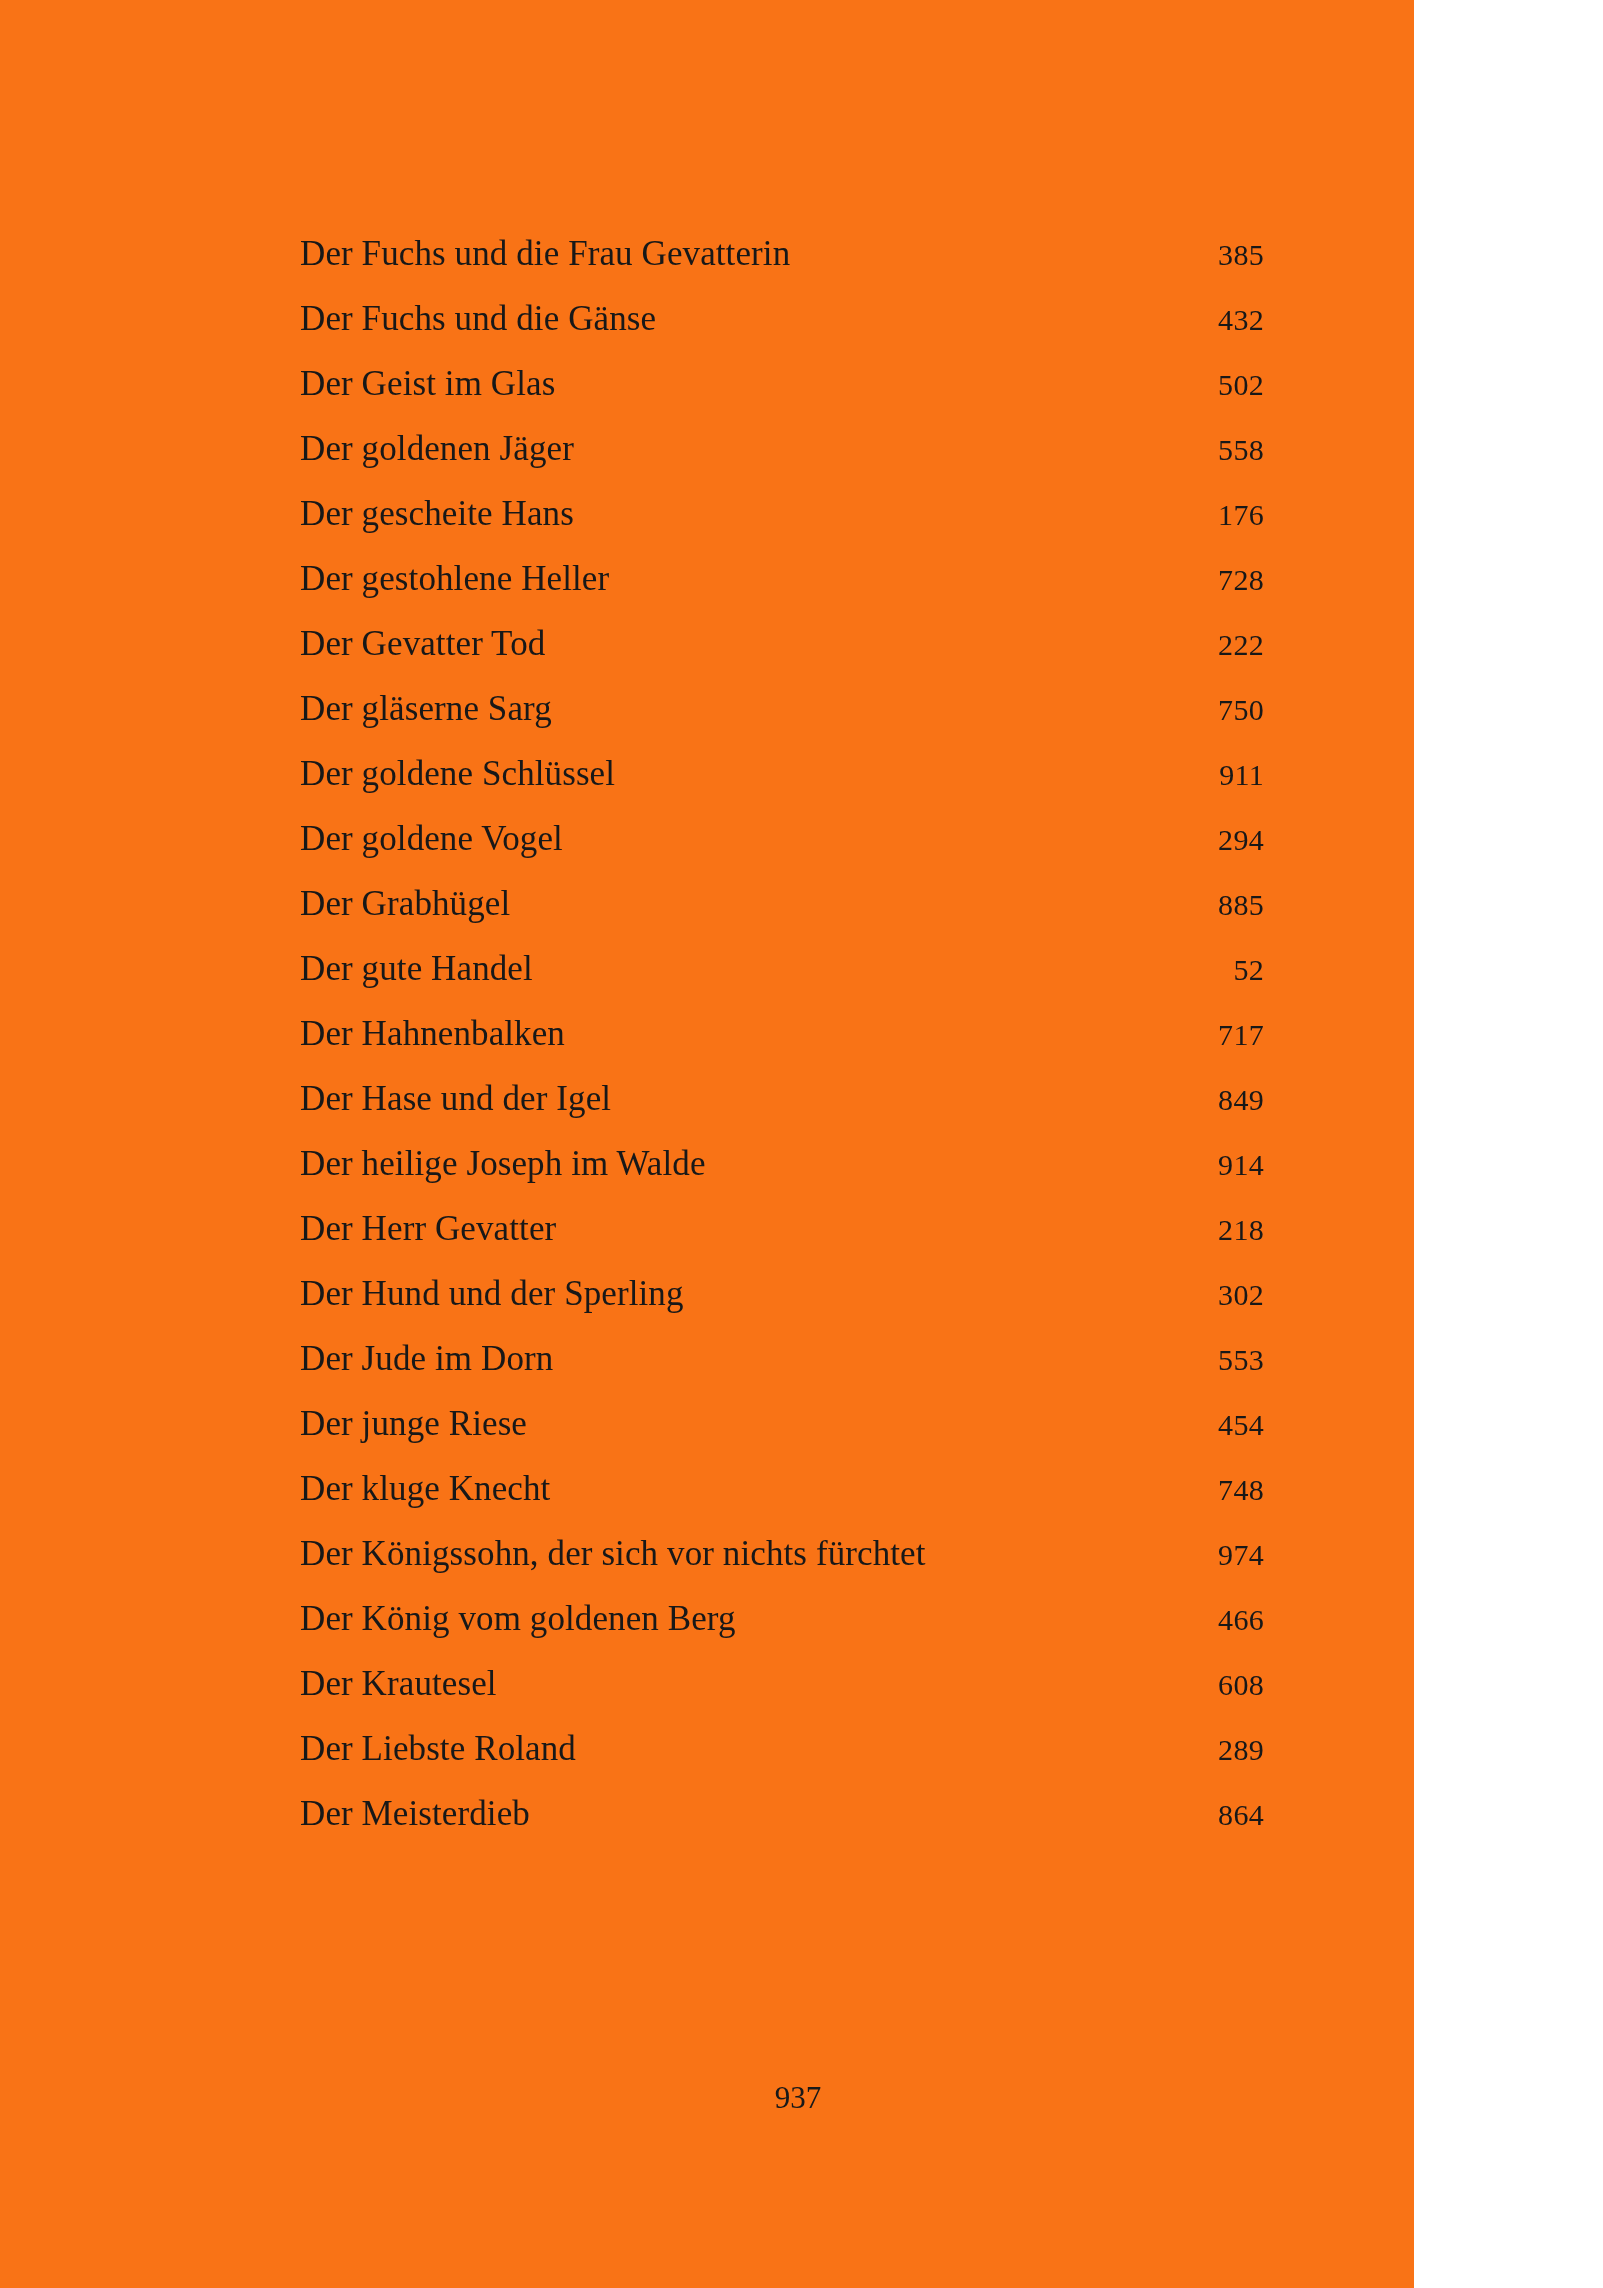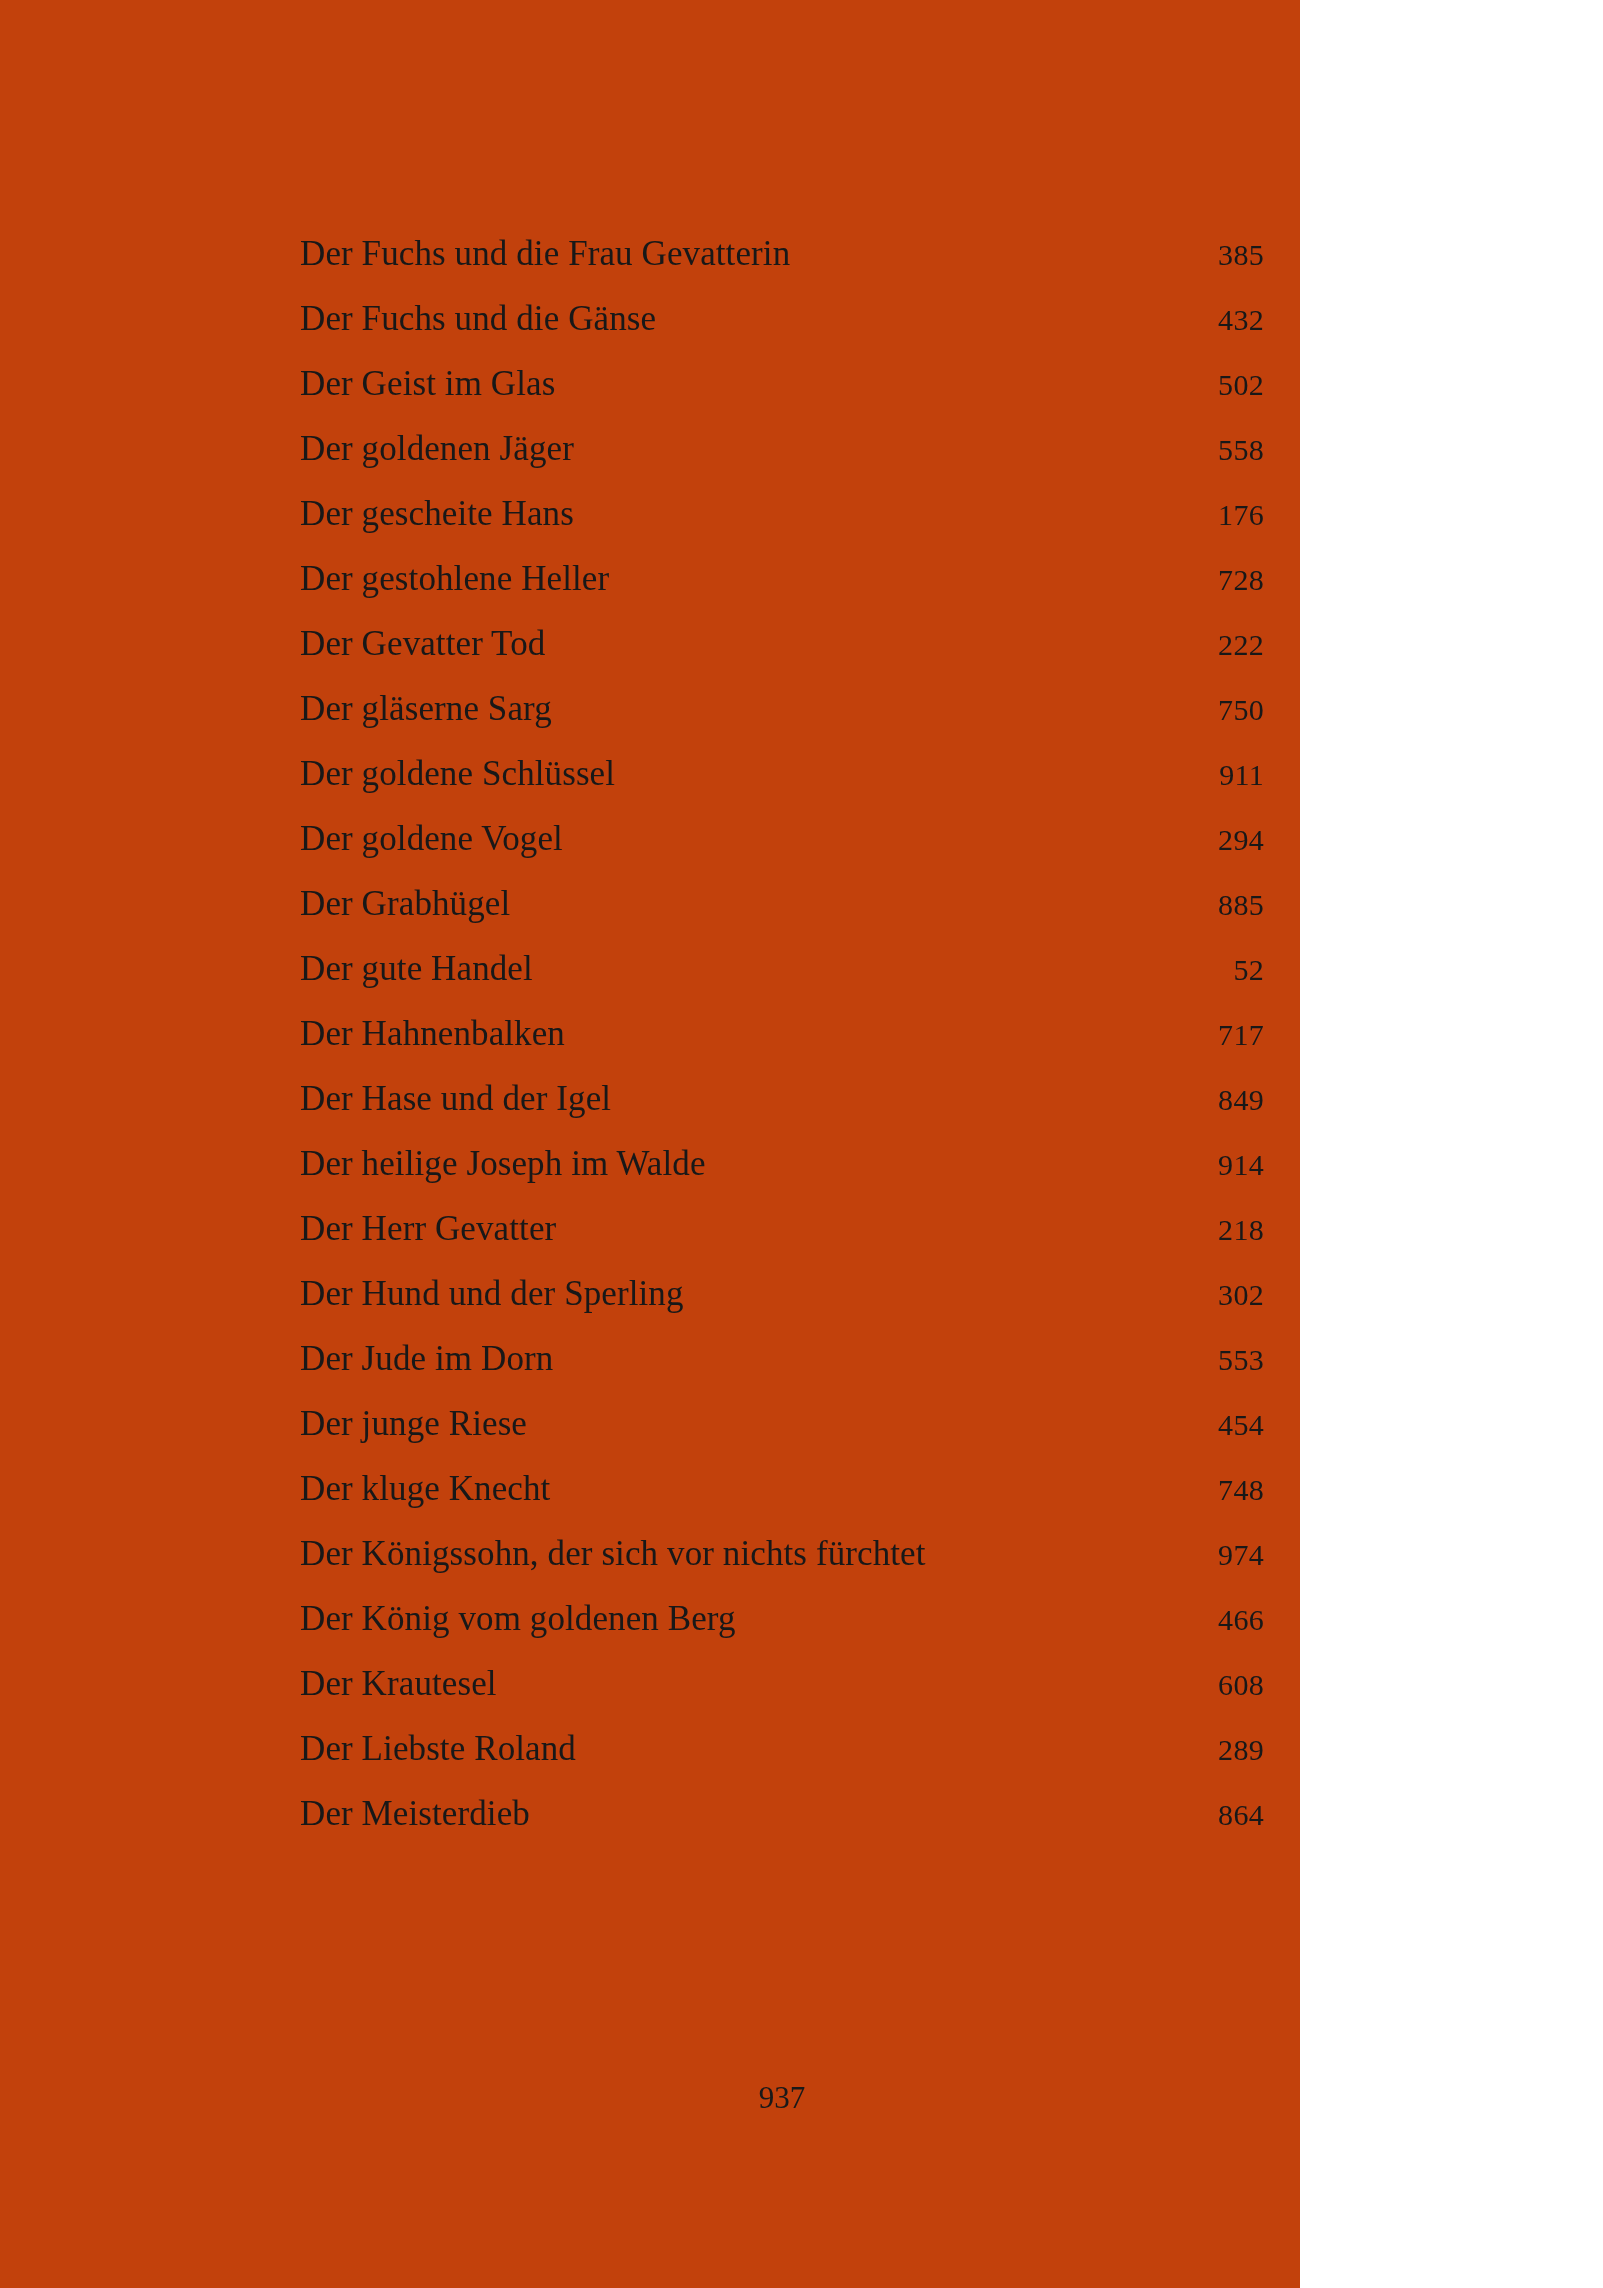--- a/index.html
+++ b/index.html
@@ -2,23 +2,23 @@
 <html style="font-size:14.5px"><head>
 <meta charset="utf-8">
 <style>
   html, body {
     margin: 0;
     padding: 0;
     background: #ffffff;
   }
   .page {
     position: relative;
-    width: 1300px;
+    width: 1414px;
     height: 2288px;
-    background: #c2410c;
+    background: #f97316;
     font-family: "Liberation Serif", "DejaVu Serif", serif;
     color: #1a1a1a;
     overflow: hidden;
     box-sizing: border-box;
   }
   .index-block {
     position: absolute;
     left: 300px;
     top: 221px;
     width: 964px;
@@ -51,20 +51,21 @@
     letter-spacing: 0.3px;
   }
   .folio {
     position: absolute;
     left: 0;
     top: 2080px;
     width: 1564px;
     text-align: center;
     font-size: 31px;
     color: #191919;
+    padding-left: 16px;
   }
 </style>
 </head>
 <body>
 
 <div class="page">
 
   <div class="index-block">
       <div class="index-entry">
         <span class="entry-title">Der Fuchs und die Frau Gevatterin</span>

